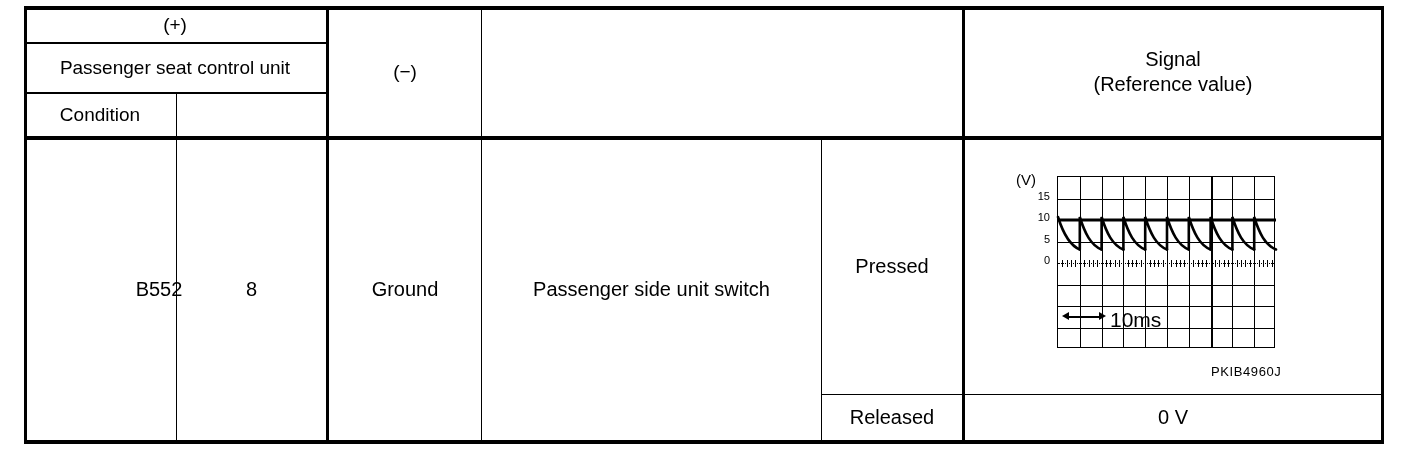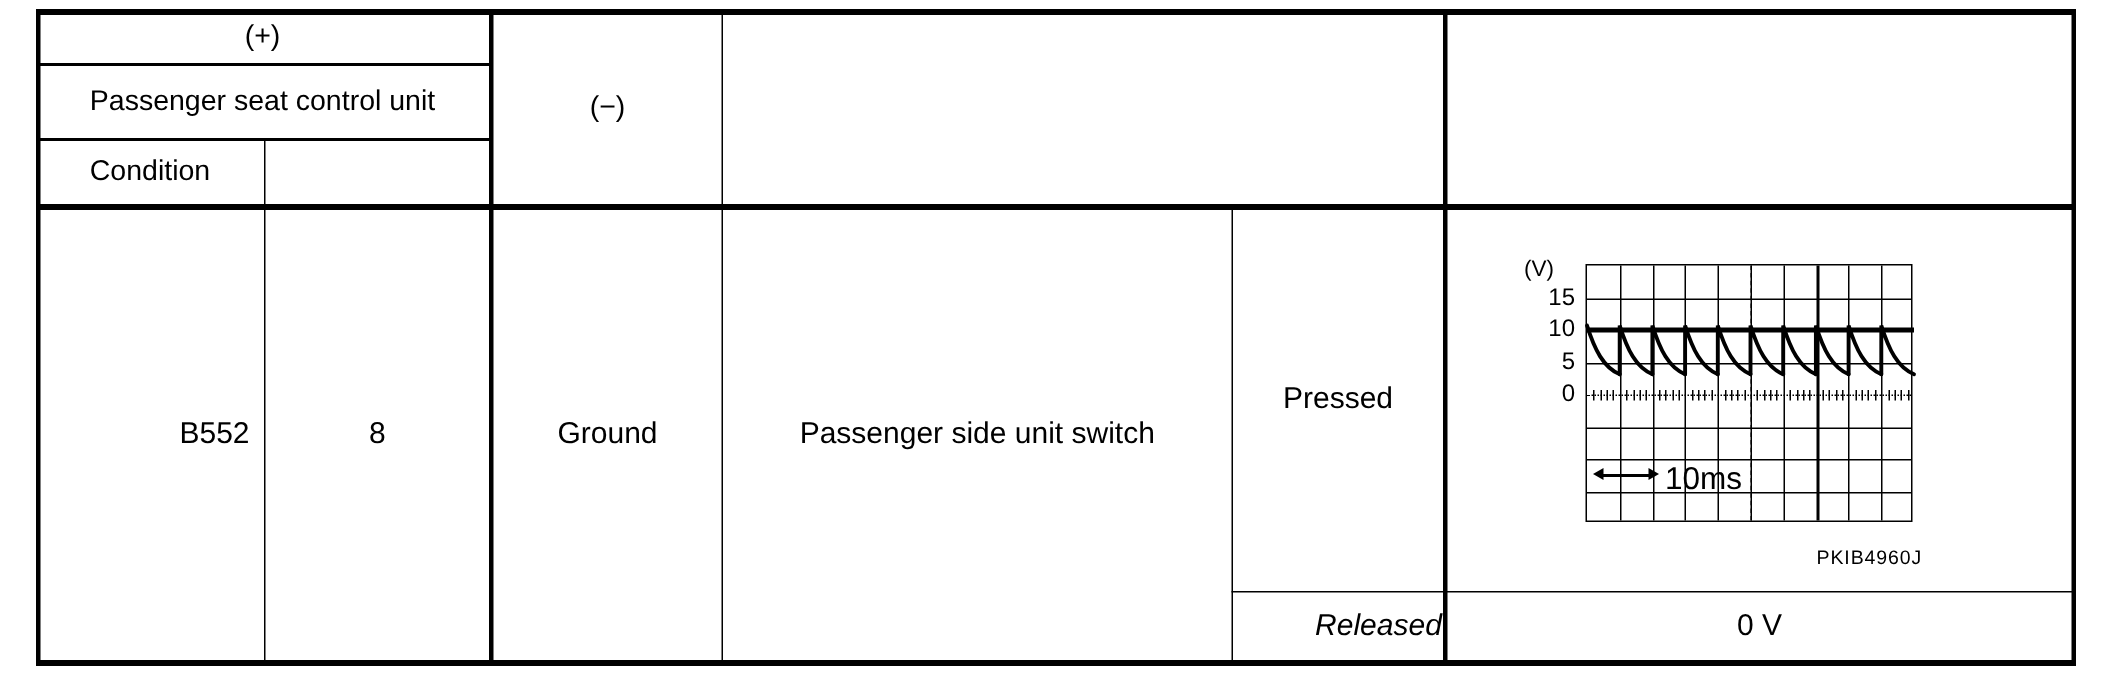--- a/index.html
+++ b/index.html
@@ -21,21 +21,21 @@
 
   
   .scope{position:absolute;}
   .grid{position:absolute;left:49px;top:10px;width:218px;height:172px;
         box-sizing:border-box;border:1.5px solid #000;}
   .gl{position:absolute;background:#000;}
   .gv{width:1px;top:0;bottom:0;}
   .gh{height:1px;left:0;right:0;}
   .gv.ctr{width:0;border-left:1.5px dashed #000;}
   .gv.trig{width:2.5px;}
-  .axlab{position:absolute;font-size:16px;line-height:1;text-align:right;width:40px;}
+  .axlab{position:absolute;font-size:11px;line-height:1;text-align:right;width:40px;}
   .vunit{position:absolute;font-size:15px;line-height:1;}
   .zeroticks{position:absolute;height:7px;}
   .zeroticks i{position:absolute;top:0;width:1px;height:7px;background:#000;display:block;}
   .zeroline{position:absolute;height:1px;border-top:1.5px dotted #000;}
   .tspan{position:absolute;height:11px;}
   .tspan .bar{position:absolute;left:6px;right:6px;top:5px;height:1.6px;background:#000;}
   .tspan .ah{position:absolute;top:1px;width:0;height:0;border-top:4.5px solid transparent;
              border-bottom:4.5px solid transparent;}
   .tspan .ah.l{left:0;border-right:7px solid #000;}
   .tspan .ah.r{right:0;border-left:7px solid #000;}
@@ -73,42 +73,46 @@
   <div class="cell f18" style="left:24px;top:94px;width:152px;height:42px;">
     <span>Condition</span>
   </div>
 
 
   <div class="cell f18" style="left:329px;top:8px;width:152px;height:128px;">
     <span>(−)</span>
   </div>
 
 
-
-  <div class="cell f19" style="left:24px;top:138px;width:152px;height:302px;padding-left:43px;">
+  <div class="cell f19" style="left:965px;top:8px;width:416px;height:128px;flex-direction:column;">
+    <span>Signal</span>
+    <span>(Reference value)</span>
+  </div>
+
+  <div class="cell f19" style="left:40px;top:138px;width:152px;height:302px;padding-left:43px;">
     <span>B552</span>
   </div>
 
   <div class="cell f19" style="left:177px;top:138px;width:149px;height:302px;">
     <span>8</span>
   </div>
 
   <div class="cell f19" style="left:329px;top:138px;width:152px;height:302px;">
     <span>Ground</span>
   </div>
 
   <div class="cell f19" style="left:482px;top:138px;width:339px;height:302px;">
     <span>Passenger side unit switch</span>
   </div>
 
   <div class="cell f19" style="left:822px;top:138px;width:140px;height:256px;">
     <span>Pressed</span>
   </div>
 
-  <div class="cell f19" style="left:849px;top:395px;width:140px;height:45px;font-style:italic;">
+  <div class="cell f19" style="left:822px;top:395px;width:140px;height:45px;">
     <span>Released</span>
   </div>
 
   <div class="cell f19" style="left:965px;top:395px;width:416px;height:45px;">
     <span>0 V</span>
   </div>
 
   <div class="scope" style="left:1008px;top:166px;width:290px;height:225px;">
 
     <div class="vunit" style="left:8px;top:6px;">

